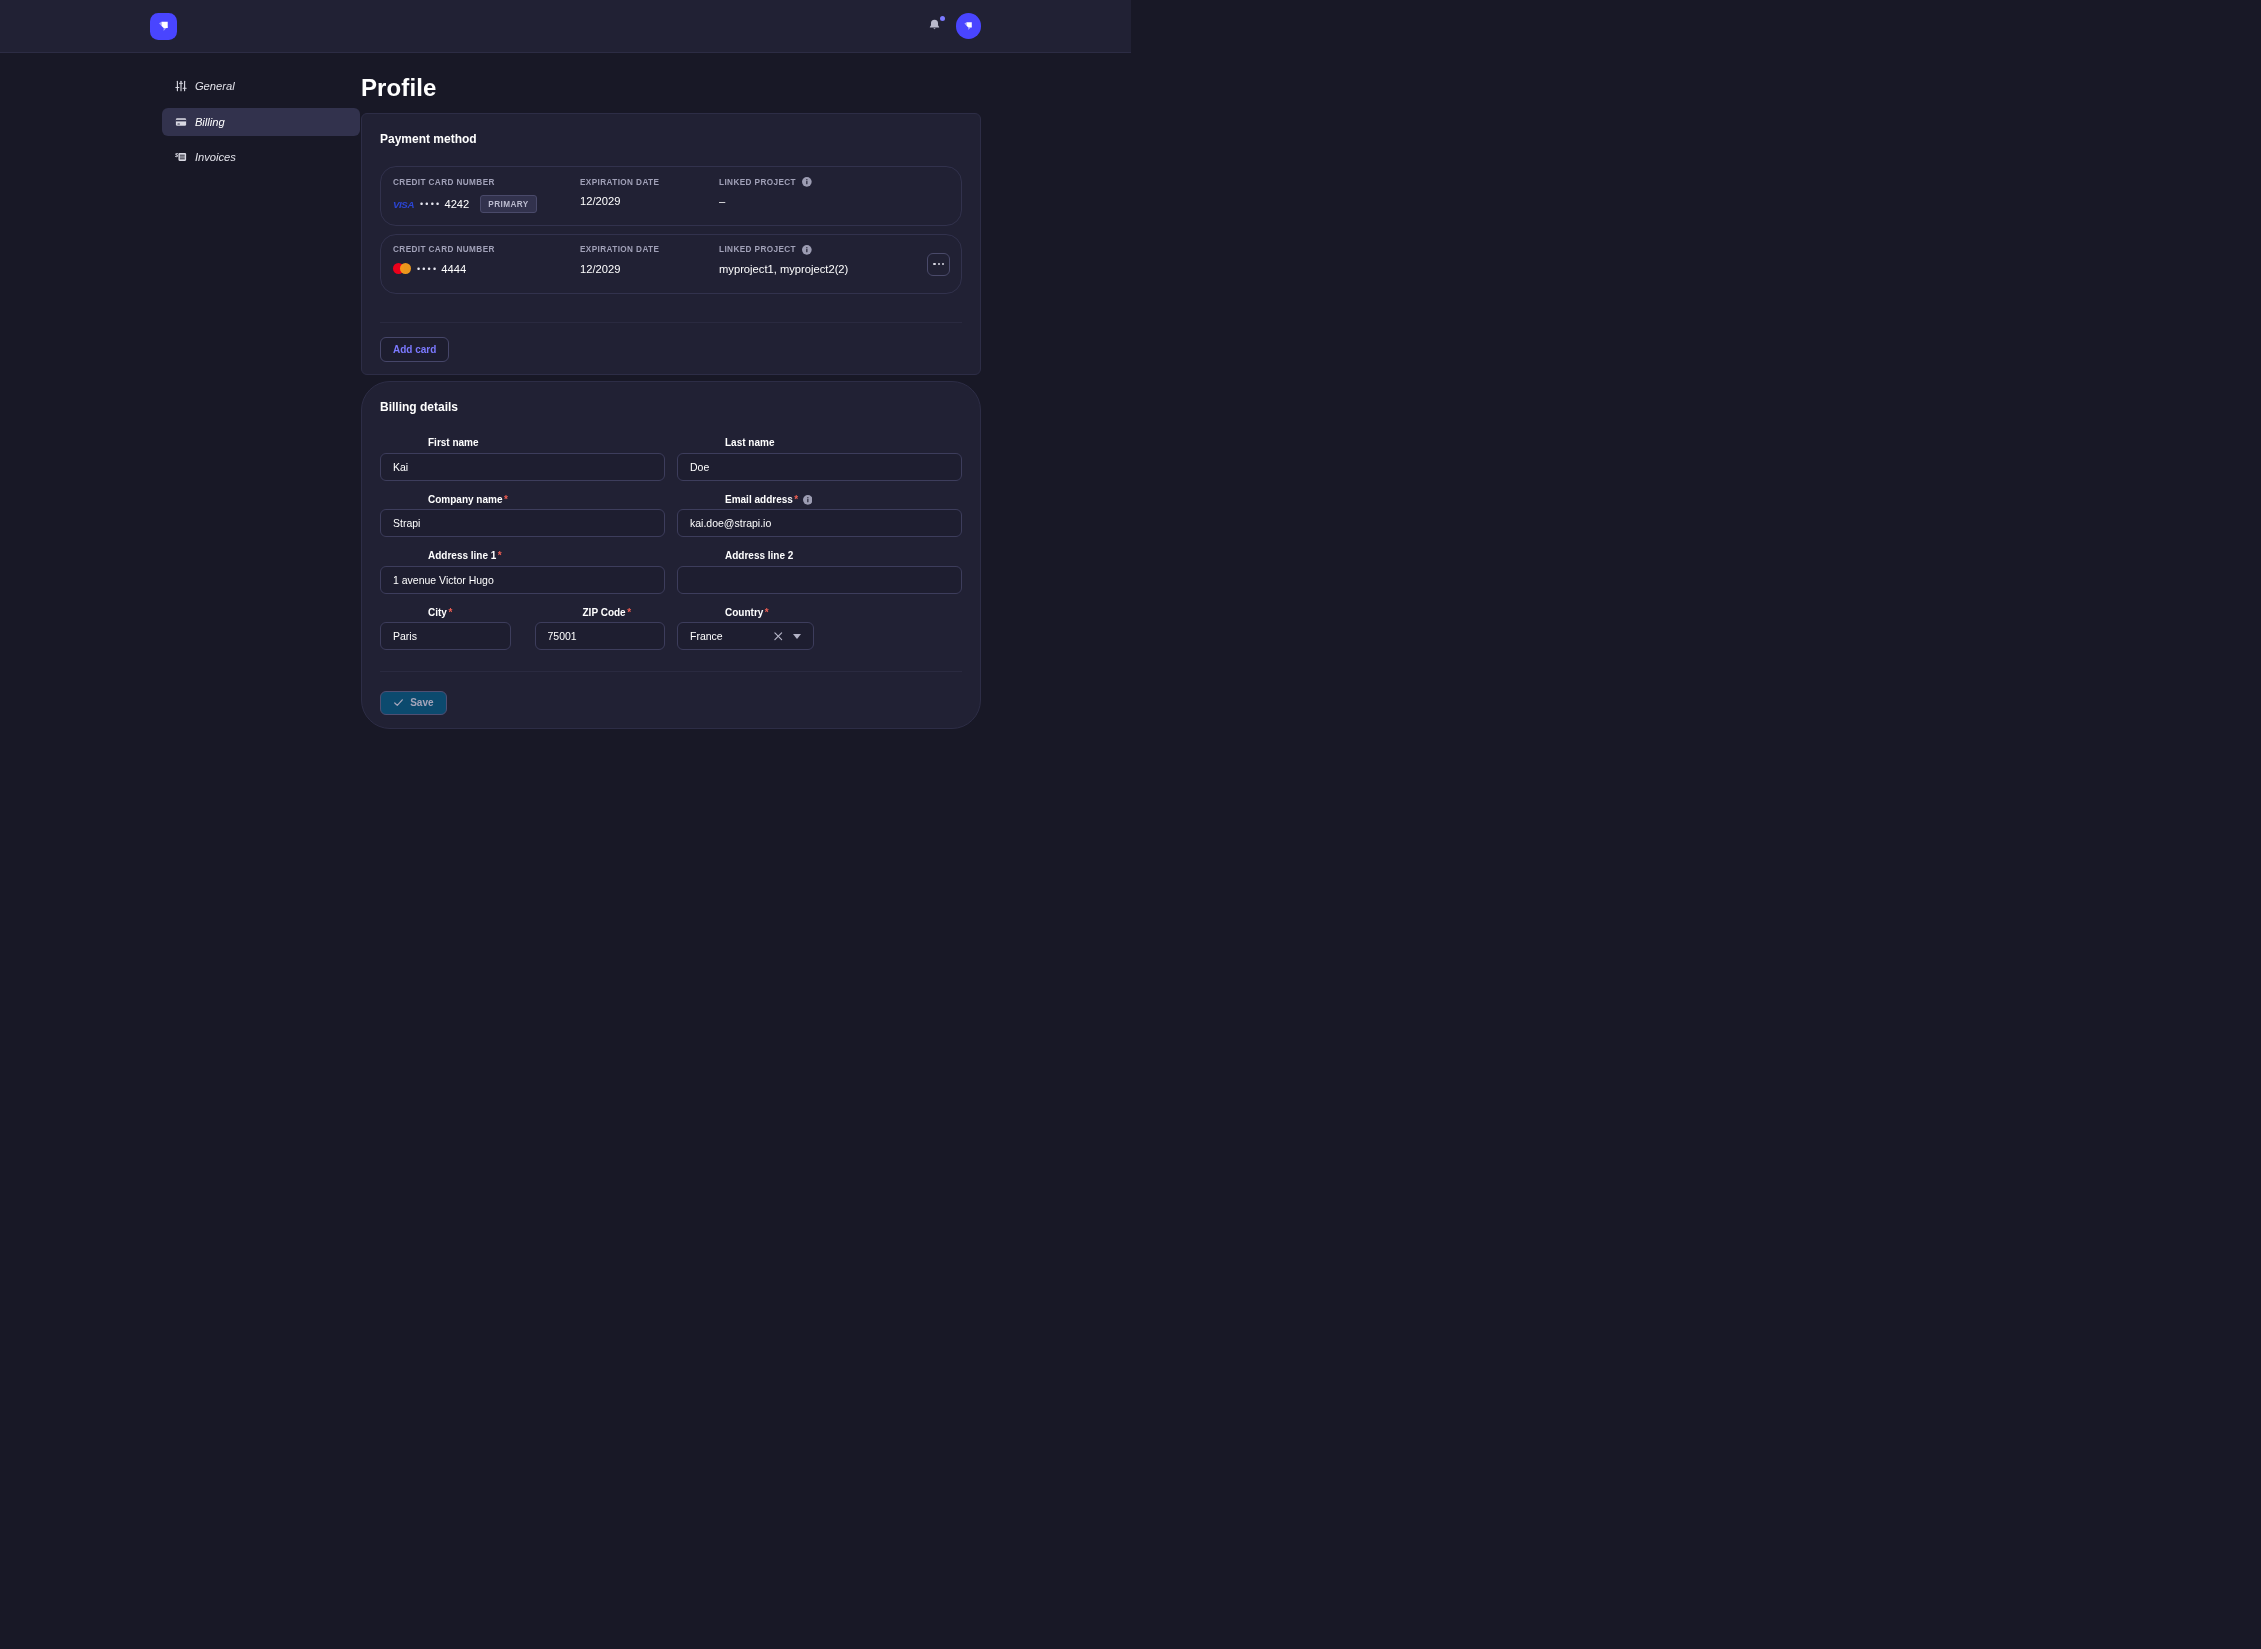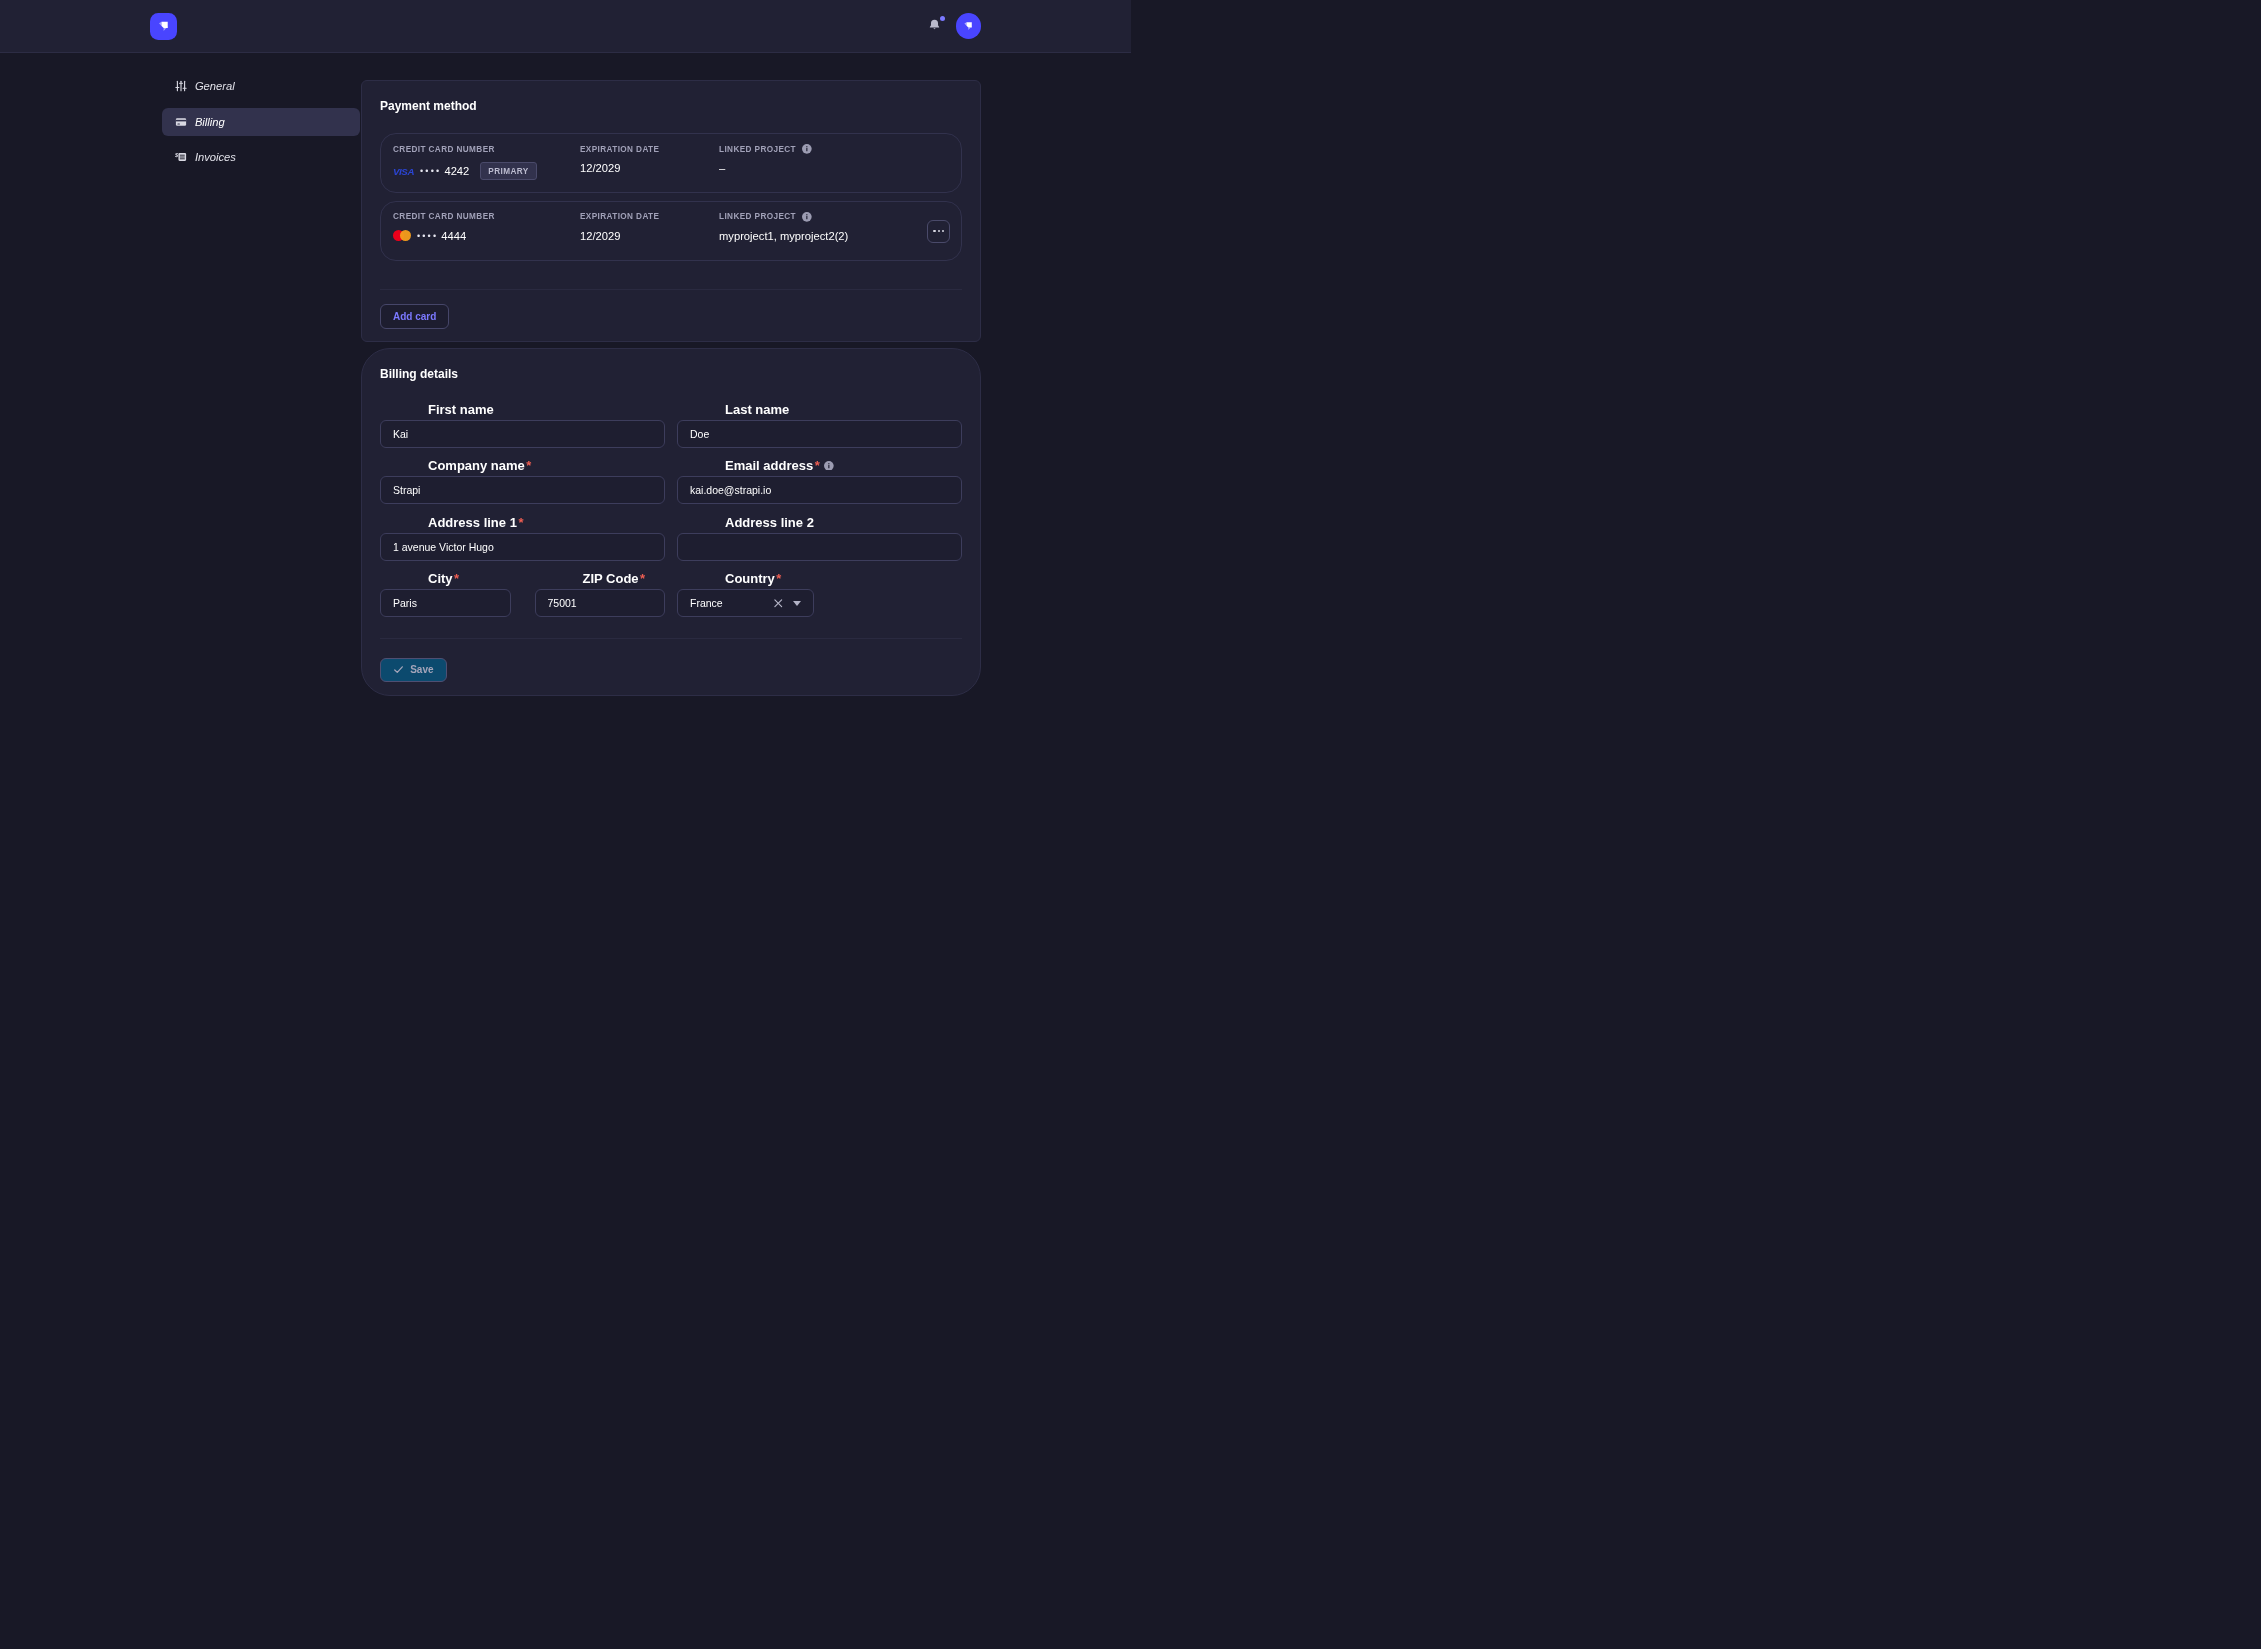--- a/index.html
+++ b/index.html
@@ -80,22 +80,22 @@
   .btn {
     display: inline-flex; align-items: center; justify-content: center; gap: 6px;
     height: 25px; padding: 0 12px; border-radius: 6px; font-size: 10px; font-weight: 700;
     cursor: pointer; font-family: "Liberation Sans", sans-serif;
   }
   .btn-addcard { margin-top: 14px; background: #1d1d2f; border: 0.7px solid #464669; color: #7b79ff; }
   .btn-save { margin-top: 18.7px; background: #0c4a6e; border: 0.7px solid #4f4f72; color: #a5a5ba; height: 24px; }
   
   .form-grid { margin-top: 21px; display: grid; grid-template-columns: 1fr 1fr; column-gap: 12px; row-gap: 12px; }
   .field label {
-    display: flex; align-items: center; gap: 4.5px; margin-bottom: 4.5px;
-    color: #ffffff; font-size: 13px; font-weight: 700; height: 12px; padding-left: 48px;
+    display: flex; align-items: flex-end; gap: 4.5px; margin-bottom: 4.5px;
+    color: #ffffff; font-size: 10px; font-weight: 700; height: 12px; padding-left: 48px;
   }
   .req { color: #ee5e52; margin-left: -3px; }
   .field input, .select {
     width: 100%; height: 28px; border-radius: 6px;
     background: #1e1e30; border: 0.7px solid #3d3d5c;
     color: #ffffff; font-size: 10.5px; padding: 0 12px;
     font-family: "Liberation Sans", sans-serif; outline: none;
   }
   .two-col { display: grid; grid-template-columns: 1fr 1fr; column-gap: 24px; }
   .half { width: calc(50% - 6px); }
@@ -167,20 +167,21 @@
         <line x1="6.4" y1="5.6" x2="13" y2="5.6" stroke="#181826" stroke-width="1.2"></line>
         <line x1="6.4" y1="8" x2="13" y2="8" stroke="#181826" stroke-width="1.2"></line>
         <line x1="6.4" y1="10.4" x2="13" y2="10.4" stroke="#181826" stroke-width="1.2"></line>
       </svg>
     </span>
     <span>Invoices</span>
   </div>
 </div>
 
 <div class="main">
+  <h1 class="page-title">Profile</h1>
 
   <div class="card card-payment">
     <h2>Payment method</h2>
 
     <div class="pm-rows">
 
       <div class="pm-row">
         <div>
           <div class="pm-label">CREDIT CARD NUMBER</div>
           <div class="pm-value">

